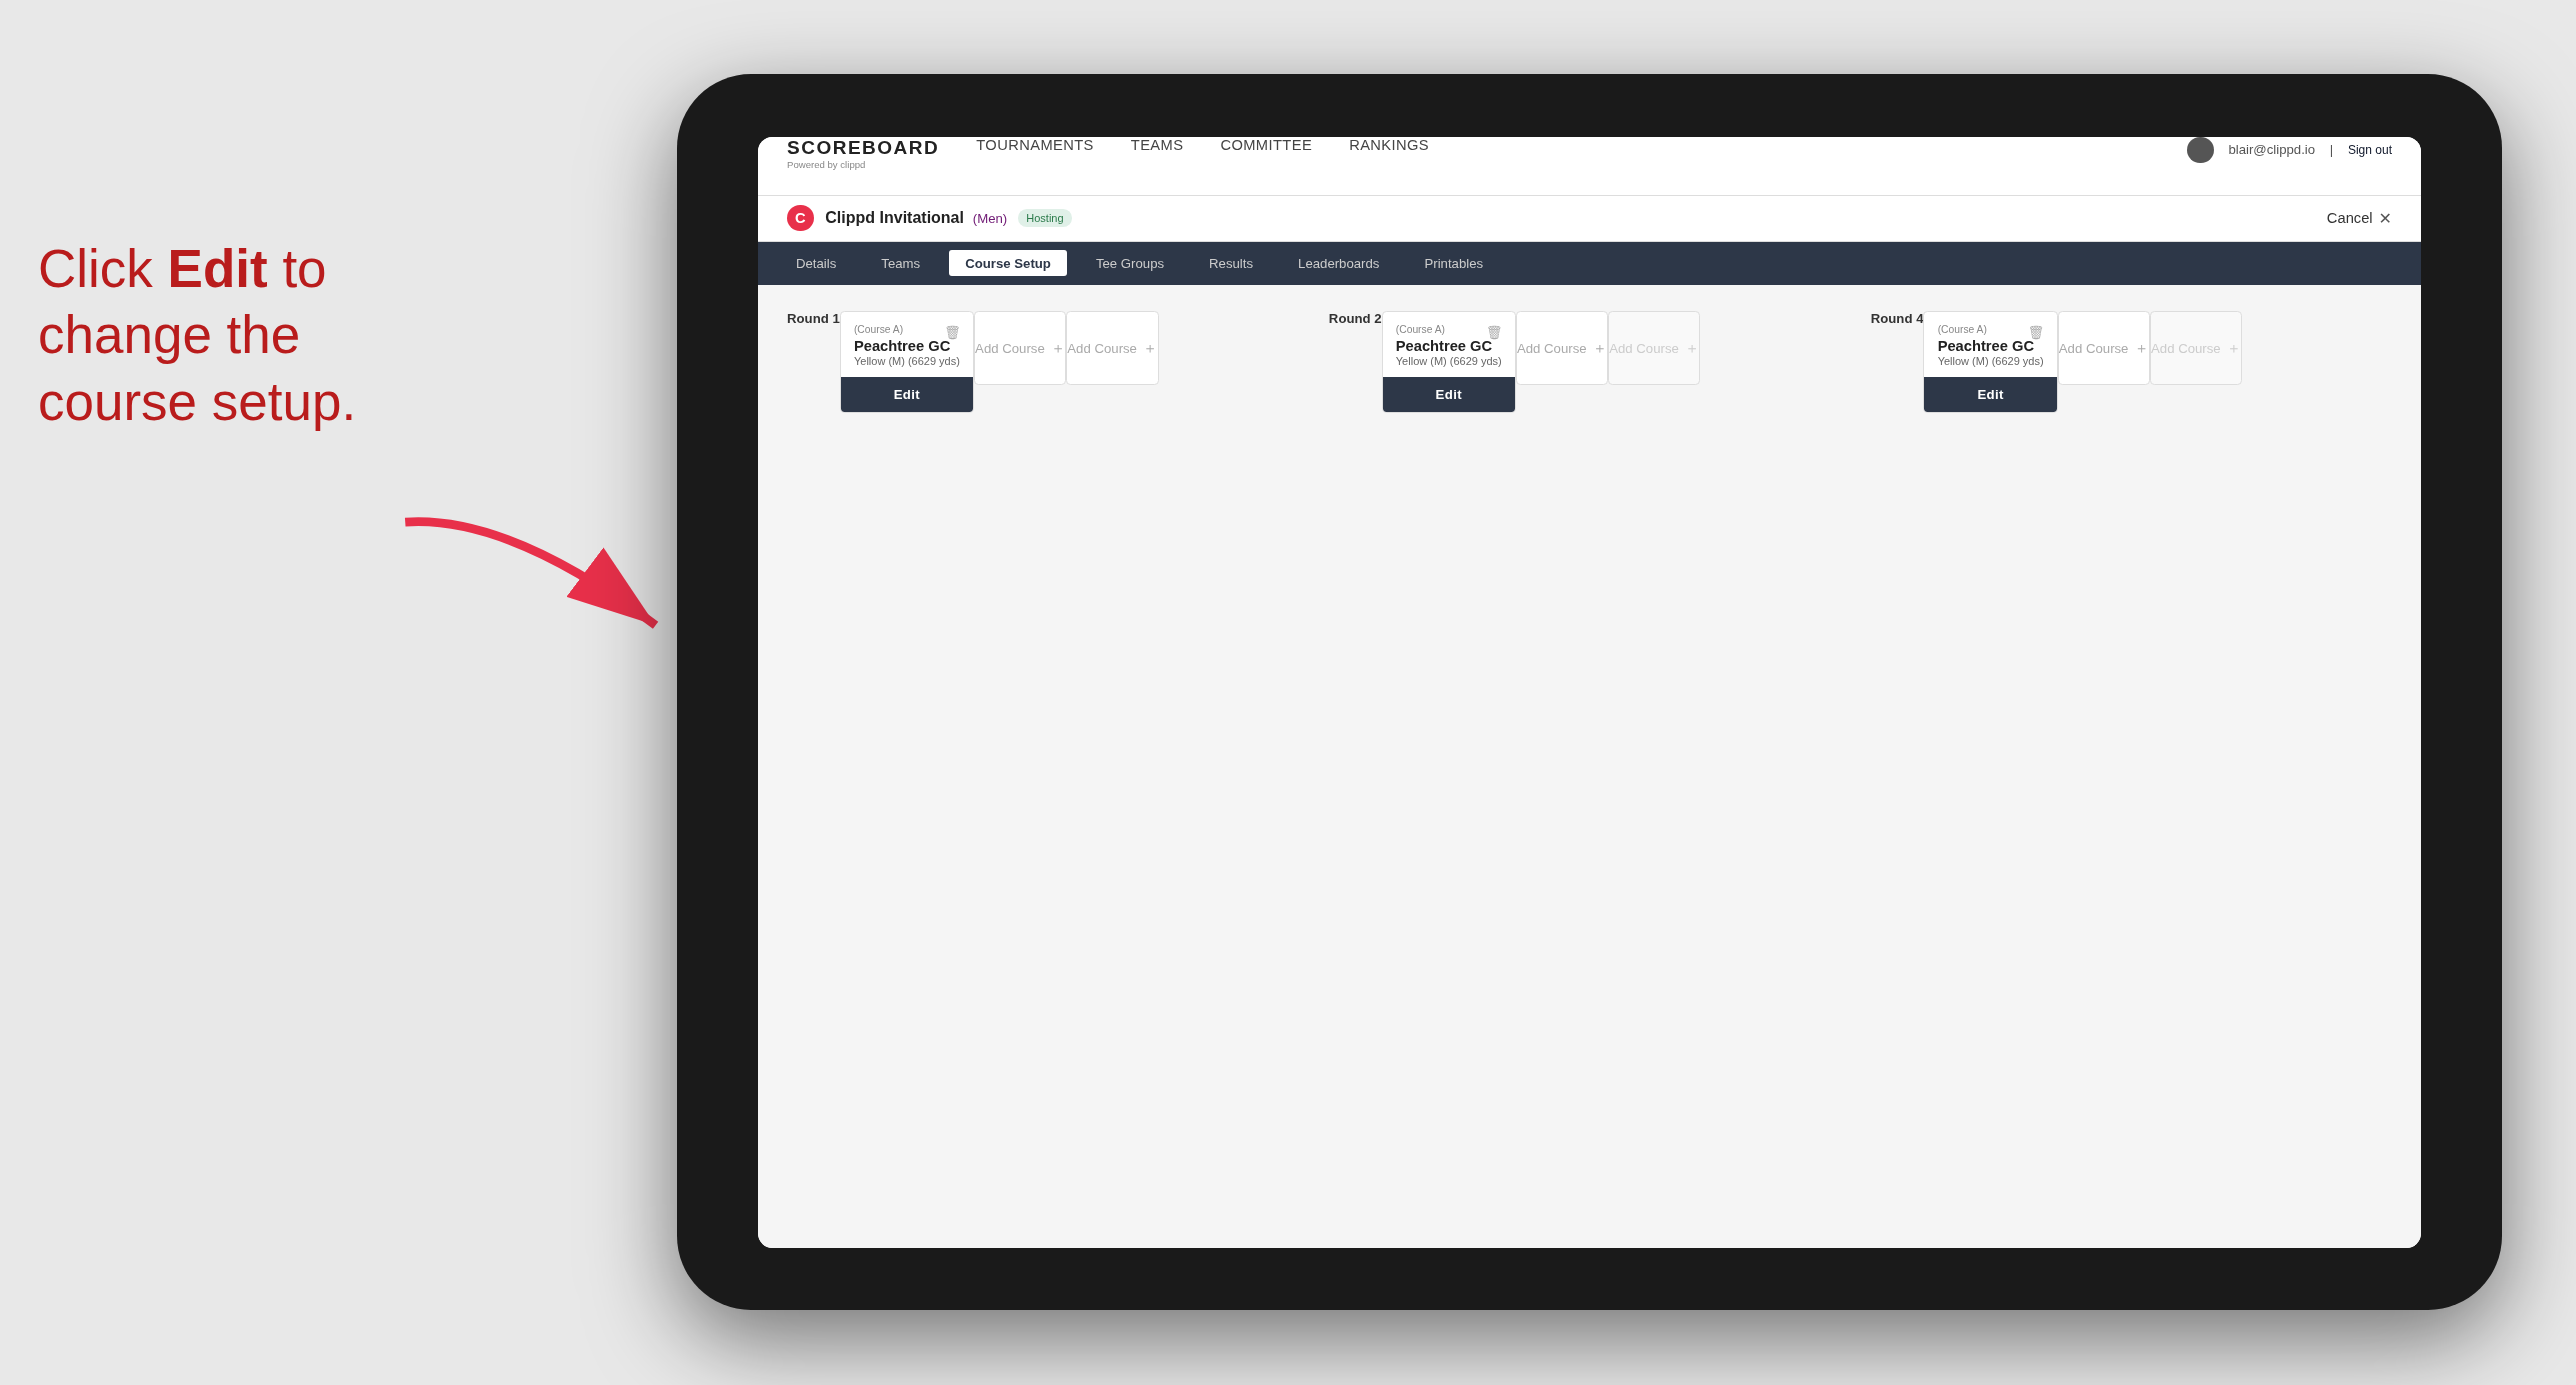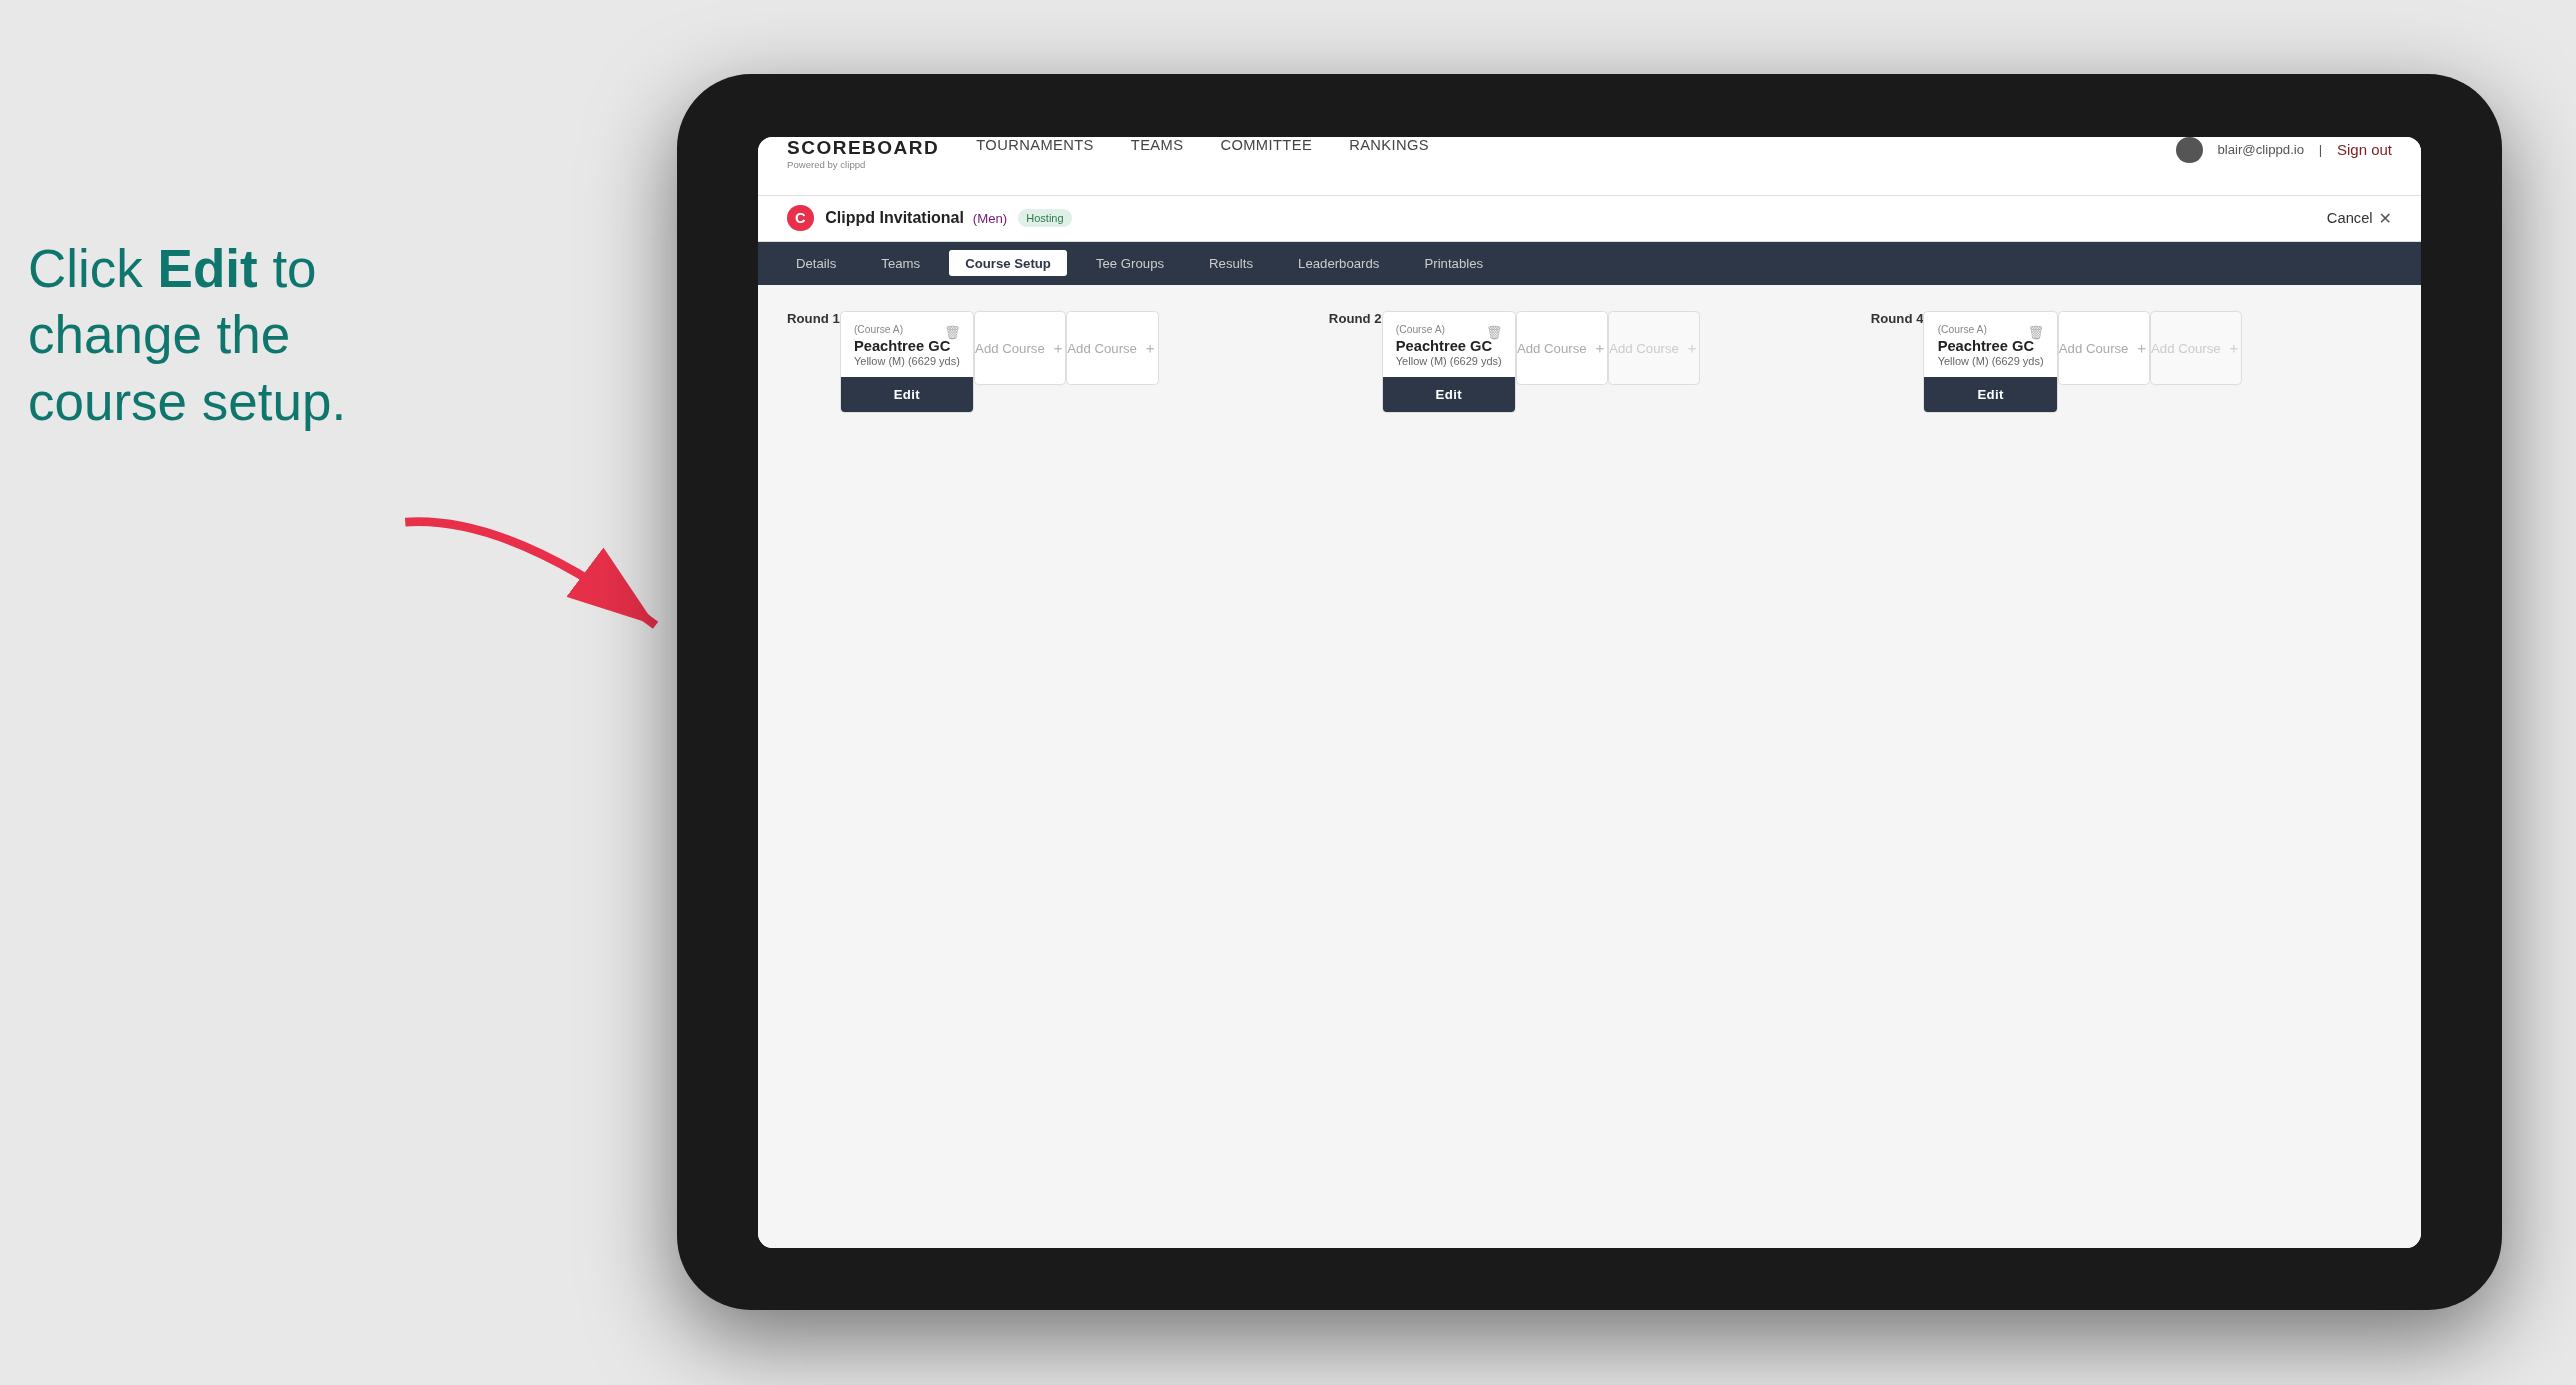--- a/index.html
+++ b/index.html
@@ -11,25 +11,25 @@
       display: flex;
       align-items: center;
       justify-content: center;
       position: relative;
       overflow: hidden;
     }
 
     
     .instruction-text {
       position: absolute;
-      left: 28px;
+      left: 38px;
       top: 236px;
       font-size: 53px;
       font-weight: 400;
-      color: #0f766e;
+      color: #b91c1c;
       line-height: 1.25;
       width: 471px;
     }
     .instruction-text strong {
       font-weight: 900;
     }
 
     
     .arrow-container {
       position: absolute;
@@ -114,22 +114,22 @@
       width: 26.5px;
       height: 26.5px;
       background: #555;
       border-radius: 50%;
     }
     .nav-user-text {
       font-size: 13.2px;
       color: #555;
     }
     .nav-signout {
-      font-size: 15px;
-      color: #7f1d1d;
+      font-size: 12px;
+      color: #0f172a;
       cursor: pointer;
     }
 
     
     .sub-header {
       background: #fff;
       border-bottom: 0.7px solid #ddd;
       height: 46px;
       display: flex;
       align-items: center;

